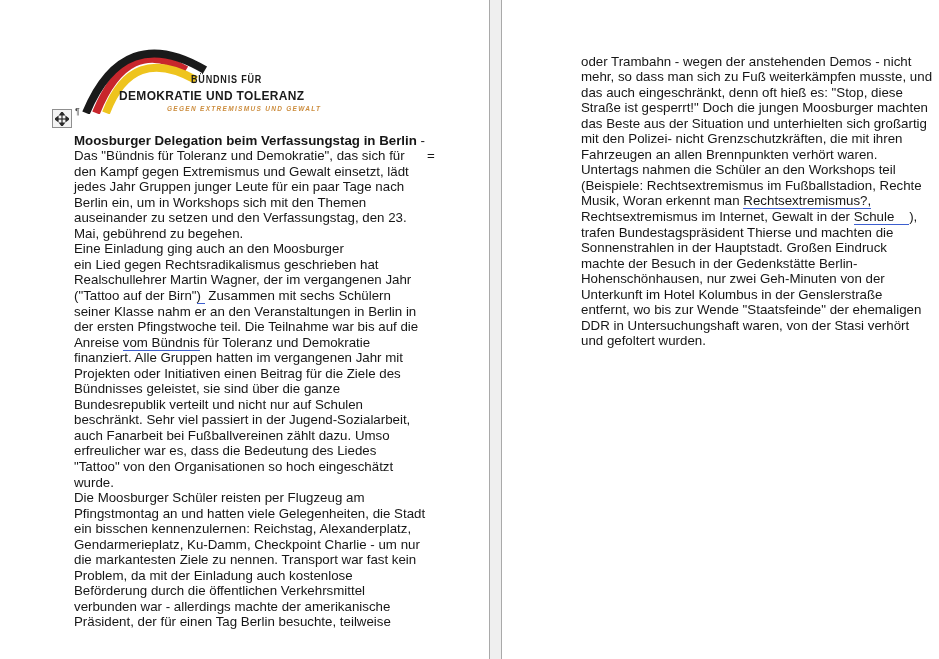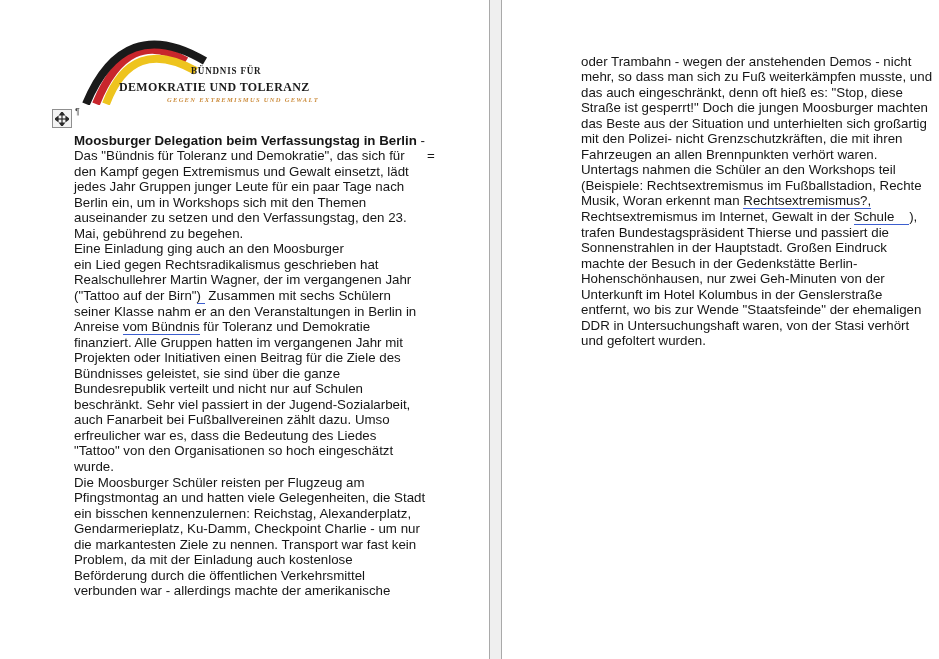--- a/index.html
+++ b/index.html
@@ -12,21 +12,21 @@
   .page{position:absolute;top:0;height:659px;background:#fff;margin-left:19px;}
   #page-left{left:0;width:489px;}
   #page-divider{
     position:absolute;top:0;left:489px;width:13px;height:659px;
     background:#efefef;border-left:1px solid #a9a9a9;border-right:1px solid #a9a9a9;
     box-sizing:border-box;
   }
   #page-right{left:502px;width:437px;overflow:hidden;}
 
   
-  #logo{position:absolute;left:63px;top:35px;width:212px;height:72px;font-family:Liberation Serif, serif;}
+  #logo{position:absolute;left:63px;top:44px;width:212px;height:72px;}
   #logo svg{position:absolute;left:0;top:2px;}
   .logo-line1{
     position:absolute;left:109px;top:29px;width:130px;
     font-weight:bold;font-size:11px;letter-spacing:1px;white-space:pre;
     transform:scaleX(0.82);transform-origin:left top;color:#1b1b1b;
   }
   .logo-line2{
     position:absolute;left:37px;top:44px;width:190px;
     font-weight:bold;font-size:13px;letter-spacing:0.4px;white-space:pre;
     transform:scaleX(0.92);transform-origin:left top;color:#1b1b1b;
@@ -95,57 +95,59 @@
       <div class="tline"><span>den Kampf gegen Extremismus und Gewalt einsetzt, lädt</span></div>
       <div class="tline"><span>jedes Jahr Gruppen junger Leute für ein paar Tage nach</span></div>
       <div class="tline"><span>Berlin ein, um in Workshops sich mit den Themen</span></div>
       <div class="tline"><span>auseinander zu setzen und den Verfassungstag, den 23.</span></div>
       <div class="tline"><span>Mai, gebührend zu begehen.</span></div>
       <div class="tline"><span>Eine Einladung ging auch an den Moosburger</span></div>
       <div class="tline"><span>ein Lied gegen Rechtsradikalismus geschrieben hat</span></div>
       <div class="tline"><span>Realschullehrer Martin Wagner, der im vergangenen Jahr</span></div>
       <div class="tline"><span>("Tattoo auf der Birn"</span><span class="gram">) </span><span> Zusammen mit sechs Schülern</span></div>
       <div class="tline"><span>seiner Klasse nahm er an den Veranstaltungen in Berlin in</span></div>
+      <div class="tline"><span>der ersten Pfingstwoche teil. Die Teilnahme war bis auf die</span></div>
       <div class="tline"><span>Anreise </span><span class="gram">vom Bündnis</span><span> für Toleranz und Demokratie</span></div>
       <div class="tline"><span>finanziert. Alle Gruppen hatten im vergangenen Jahr mit</span></div>
       <div class="tline"><span>Projekten oder Initiativen einen Beitrag für die Ziele des</span></div>
       <div class="tline"><span>Bündnisses geleistet, sie sind über die ganze</span></div>
       <div class="tline"><span>Bundesrepublik verteilt und nicht nur auf Schulen</span></div>
       <div class="tline"><span>beschränkt. Sehr viel passiert in der Jugend-Sozialarbeit,</span></div>
       <div class="tline"><span>auch Fanarbeit bei Fußballvereinen zählt dazu. Umso</span></div>
       <div class="tline"><span>erfreulicher war es, dass die Bedeutung des Liedes</span></div>
       <div class="tline"><span>"Tattoo" von den Organisationen so hoch eingeschätzt</span></div>
       <div class="tline"><span>wurde.</span></div>
       <div class="tline"><span>Die Moosburger Schüler reisten per Flugzeug am</span></div>
       <div class="tline"><span>Pfingstmontag an und hatten viele Gelegenheiten, die Stadt</span></div>
       <div class="tline"><span>ein bisschen kennenzulernen: Reichstag, Alexanderplatz,</span></div>
       <div class="tline"><span>Gendarmerieplatz, Ku-Damm, Checkpoint Charlie - um nur</span></div>
       <div class="tline"><span>die markantesten Ziele zu nennen. Transport war fast kein</span></div>
       <div class="tline"><span>Problem, da mit der Einladung auch kostenlose</span></div>
       <div class="tline"><span>Beförderung durch die öffentlichen Verkehrsmittel</span></div>
       <div class="tline"><span>verbunden war - allerdings machte der amerikanische</span></div>
+      <div class="tline"><span>Präsident, der für einen Tag Berlin besuchte, teilweise</span></div>
     </div>
 </div>
 
 <div id="page-divider" style="background: rgb(239, 239, 239); border-right-color: rgb(169, 169, 169); border-left-color: rgb(169, 169, 169);"></div>
 
 <div class="page" id="page-right">
   <div class="textblock" id="right-text">
       <div class="tline"><span>oder Trambahn - wegen der anstehenden Demos - nicht</span></div>
       <div class="tline"><span>mehr, so dass man sich zu Fuß weiterkämpfen musste, und</span></div>
       <div class="tline"><span>das auch eingeschränkt, denn oft hieß es: "Stop, diese</span></div>
       <div class="tline"><span>Straße ist gesperrt!" Doch die jungen Moosburger machten</span></div>
       <div class="tline"><span>das Beste aus der Situation und unterhielten sich großartig</span></div>
       <div class="tline"><span>mit den Polizei- nicht Grenzschutzkräften, die mit ihren</span></div>
       <div class="tline"><span>Fahrzeugen an allen Brennpunkten verhört waren.</span></div>
       <div class="tline"><span>Untertags nahmen die Schüler an den Workshops teil</span></div>
       <div class="tline"><span>(Beispiele: Rechtsextremismus im Fußballstadion, Rechte</span></div>
       <div class="tline"><span>Musik, Woran erkennt man </span><span class="gram">Rechtsextremismus?,</span></div>
       <div class="tline"><span>Rechtsextremismus im Internet, Gewalt in der </span><span class="gram">Schule    </span><span>),</span></div>
-      <div class="tline"><span>trafen Bundestagspräsident Thierse und passiert die</span></div>
+      <div class="tline"><span>trafen Bundestagspräsident Thierse und machten die</span></div>
       <div class="tline"><span>Sonnenstrahlen in der Hauptstadt. Großen Eindruck</span></div>
       <div class="tline"><span>machte der Besuch in der Gedenkstätte Berlin-</span></div>
       <div class="tline"><span>Hohenschönhausen, nur zwei Geh-Minuten von der</span></div>
       <div class="tline"><span>Unterkunft im Hotel Kolumbus in der Genslerstraße</span></div>
       <div class="tline"><span>entfernt, wo bis zur Wende "Staatsfeinde" der ehemaligen</span></div>
       <div class="tline"><span>DDR in Untersuchungshaft waren, von der Stasi verhört</span></div>
       <div class="tline"><span>und gefoltert wurden.</span></div>
     </div>
 </div>
 

